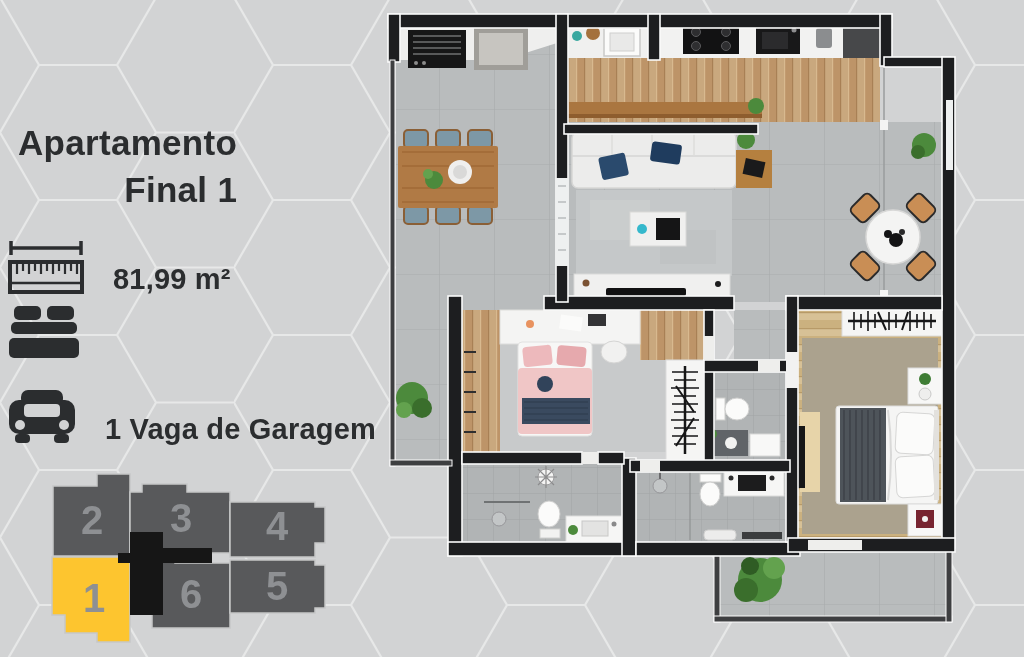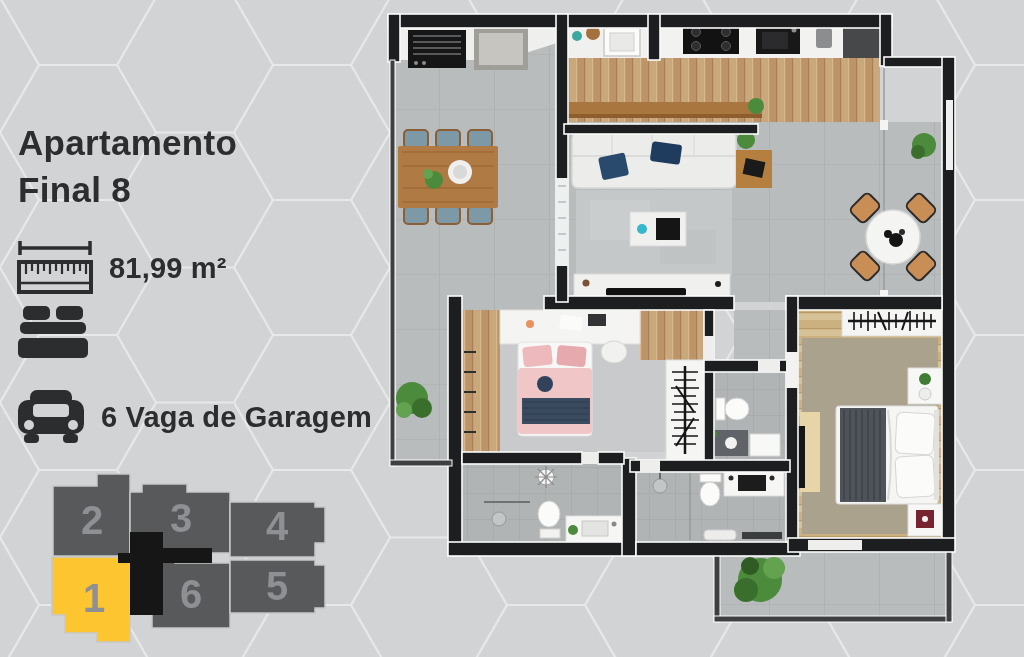--- a/index.html
+++ b/index.html
@@ -4,22 +4,22 @@
 <style>
   html,body{margin:0;padding:0;background:#9a9a9a;}
   .stage{position:relative;width:1024px;height:657px;overflow:hidden;background:#d2d3d4;
          font-family:"Liberation Sans",sans-serif;}
   .stage svg{display:block;}
   .bg{position:absolute;left:0;top:0;}
   .plan{position:absolute;left:385px;top:0;}
   .keyplan{position:absolute;left:40px;top:465px;}
   .panel{position:absolute;left:0;top:0;width:385px;height:465px;color:#2b2d2f;}
   .title{position:absolute;left:18px;top:120px;font-size:35px;font-weight:800;
-         line-height:1.34;letter-spacing:.3px;color:#2b2d2f;}
-  .spec{position:absolute;left:16px;display:flex;align-items:center;gap:15px;}
+         line-height:1.34;letter-spacing:.3px;color:#2b2d2f;text-align:right;}
+  .spec{position:absolute;left:7px;display:flex;align-items:flex-end;gap:28px;}
   .spec .ic{flex:0 0 auto;display:flex;align-items:center;color:#2b2d2f;}
   .spec .lbl{font-size:29px;font-weight:800;letter-spacing:.2px;white-space:nowrap;}
   .spec1{top:240px;} .spec2{top:306px;} .spec3{top:388px;}
   text{font-family:"Liberation Sans",sans-serif;}
 </style>
 </head>
 <body>
 
 <div class="stage">
 
@@ -339,21 +339,21 @@
       <rect x="582" y="452" width="16" height="12" fill="#eeeeec"></rect>
       <rect x="758" y="360" width="22" height="12" fill="#eeeeec"></rect>
       <rect x="640" y="460" width="20" height="12" fill="#eeeeec"></rect>
       <rect x="946" y="100" width="7" height="70" fill="#eef0f0"></rect>
     </g>
   </svg>
 
   <div class="panel">
     <div class="title">
       <div>Apartamento</div>
-      <div>Final 8</div>
+      <div>Final 1</div>
     </div>
 
     <div class="spec spec1">
       <span class="ic">
         <svg width="78" height="56" viewBox="0 0 78 56">
           <g stroke="#2b2d2f" fill="none">
             <path d="M4,8 H74" stroke-width="3.5"></path>
             <path d="M4,1 V15 M74,1 V15" stroke-width="3.5"></path>
             <rect x="3" y="22" width="72" height="30" stroke-width="4"></rect>
             <path d="M10,24 V34 M16,24 V31 M22,24 V34 M28,24 V31 M34,24 V34 M40,24 V31 M46,24 V34 M52,24 V31 M58,24 V34 M64,24 V31 M70,24 V34" stroke-width="2.2"></path>
@@ -384,21 +384,21 @@
             <rect x="14" y="2" width="42" height="16" rx="7"></rect>
             <rect x="2" y="12" width="66" height="34" rx="10"></rect>
             <rect x="8" y="46" width="15" height="9" rx="4"></rect>
             <rect x="47" y="46" width="15" height="9" rx="4"></rect>
           </g>
           <rect x="17" y="16" width="36" height="13" rx="4" fill="#d2d3d4"></rect>
           <circle cx="13" cy="37" r="5" fill="#d2d3d4"></circle>
           <circle cx="57" cy="37" r="5" fill="#d2d3d4"></circle>
         </svg>
       </span>
-      <span class="lbl">6 Vaga de Garagem</span>
+      <span class="lbl">1 Vaga de Garagem</span>
     </div>
   </div>
 
   <svg class="keyplan" width="300" height="192" viewBox="40 465 300 192">
     <g stroke="#c6c7c8" stroke-width="1.5">
       <path d="M53,486 H97 V474 H130 V556 H53 Z" fill="#58595b"></path>
       <path d="M130,492 H142 V484 H187 V492 H230 V553 H130 Z" fill="#58595b"></path>
       <path d="M230,502 H315 V507 H325 V543 H315 V557 H230 Z" fill="#58595b"></path>
       <path d="M152,563 H160 V557 H175 V563 H230 V628 H152 Z" fill="#58595b"></path>
       <path d="M230,560 H315 V565 H325 V608 H315 V613 H230 Z" fill="#58595b"></path>

